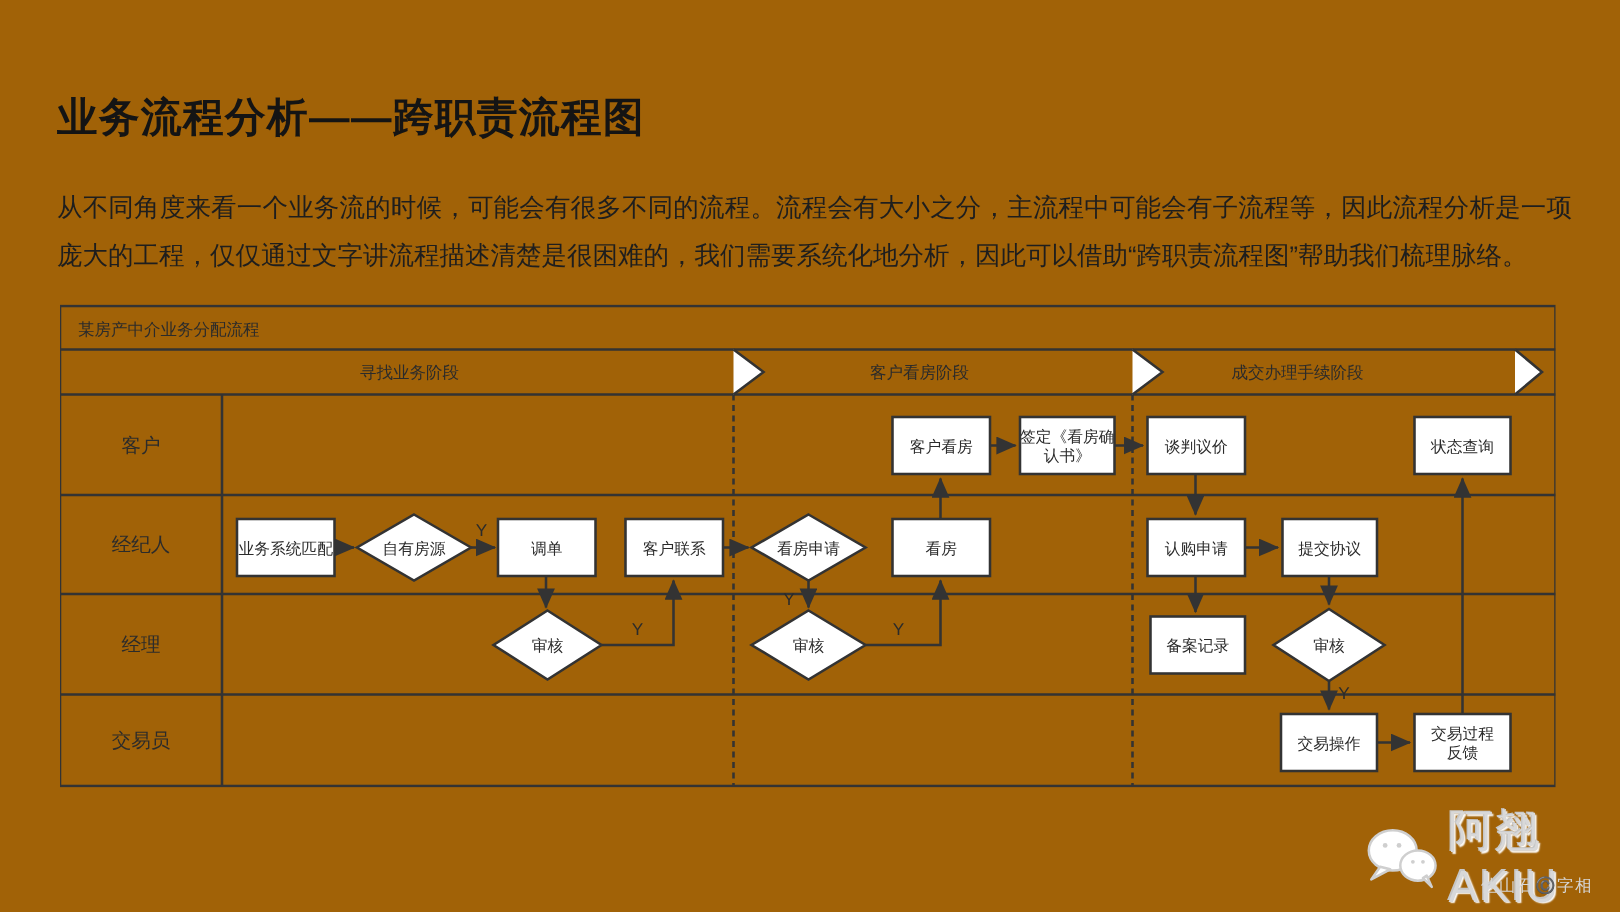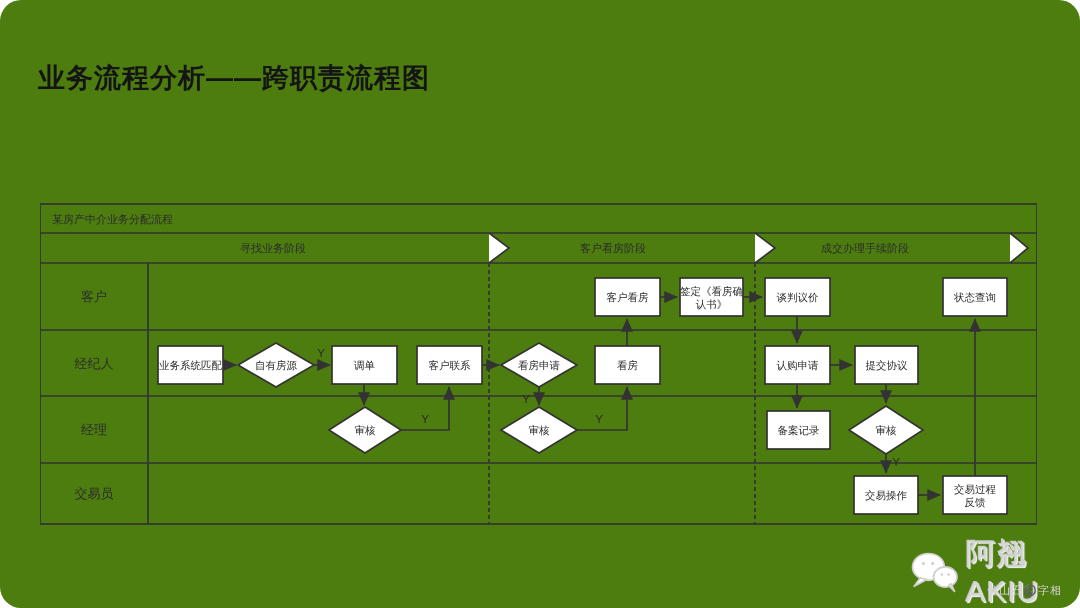--- a/index.html
+++ b/index.html
@@ -1,33 +1,34 @@
 <!DOCTYPE html>
 <html><head>
 <meta charset="utf-8">
 <style>
   html,body{margin:0;padding:0;background:#ffffff;width:1080px;height:608px;overflow:hidden;
     font-family:"Liberation Sans","DejaVu Sans",sans-serif;}
-  .page{position:relative;width:1080px;height:608px;background:#4d7c0f;border-radius:21px;}
+  .page{position:relative;width:1080px;height:608px;background:#a16207;}
   .title{position:absolute;left:38px;top:42px;font-size:27px;font-weight:700;color:#141414;letter-spacing:1px;}
   .desc{position:absolute;left:38px;top:106px;width:1010px;font-size:17px;line-height:32px;color:#1e1e1e;text-align:justify;}
   .chart-wrap{position:absolute;left:40px;top:203px;width:997px;height:276px;}
   svg text{font-family:"Liberation Sans","DejaVu Sans",sans-serif;fill:#2b2b2b;}
   .wm{position:absolute;left:910px;top:534px;display:flex;align-items:center;gap:7px;}
   .wm-text{font-size:30px;color:#d8d8d8;letter-spacing:1px;
     text-shadow:-1px -1px 0 #c6c6c6,1px 1px 1px #ffffff;}
   .wm-credit{position:absolute;right:18px;top:583px;font-size:11px;color:#d7d7d7;letter-spacing:1px;}
 </style>
 </head>
 <body>
 
 <div class="page">
 
   <h1 class="title">业务流程分析——跨职责流程图</h1>
 
+  <p class="desc">从不同角度来看一个业务流的时候，可能会有很多不同的流程。流程会有大小之分，主流程中可能会有子流程等，因此流程分析是一项庞大的工程，仅仅通过文字讲流程描述清楚是很困难的，我们需要系统化地分析，因此可以借助“跨职责流程图”帮助我们梳理脉络。</p>
 
   <div class="chart-wrap">
     <svg width="997" height="322" viewBox="0 -1 997 322">
         <defs>
           <marker id="arr" markerWidth="9" markerHeight="8" refX="7.5" refY="3.5" orient="auto">
             <path d="M0,0 L8,3.5 L0,7 Z" fill="#333333"></path>
           </marker>
         </defs>
         <rect x="0" y="0" width="997" height="320" fill="none" stroke="#333333" stroke-width="1.7"></rect>
         <line x1="0" y1="29" x2="997" y2="29" stroke="#333333" stroke-width="1.7"></line>

